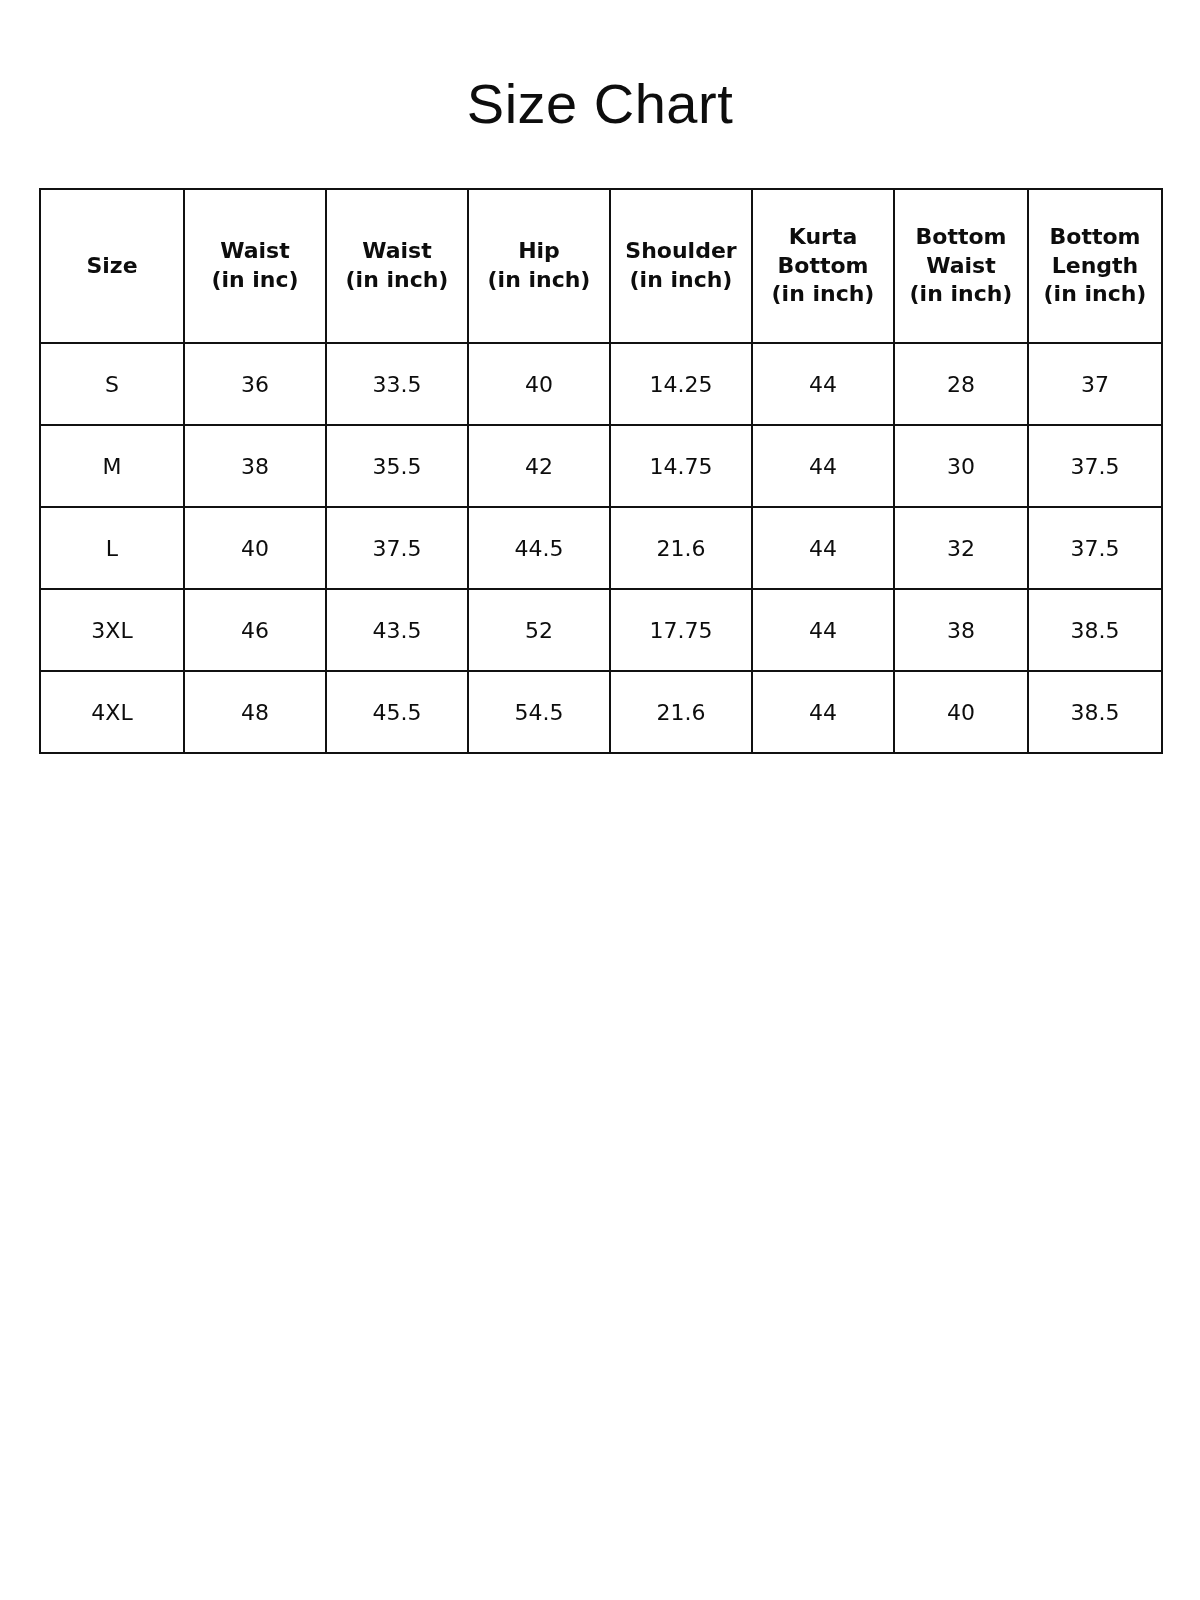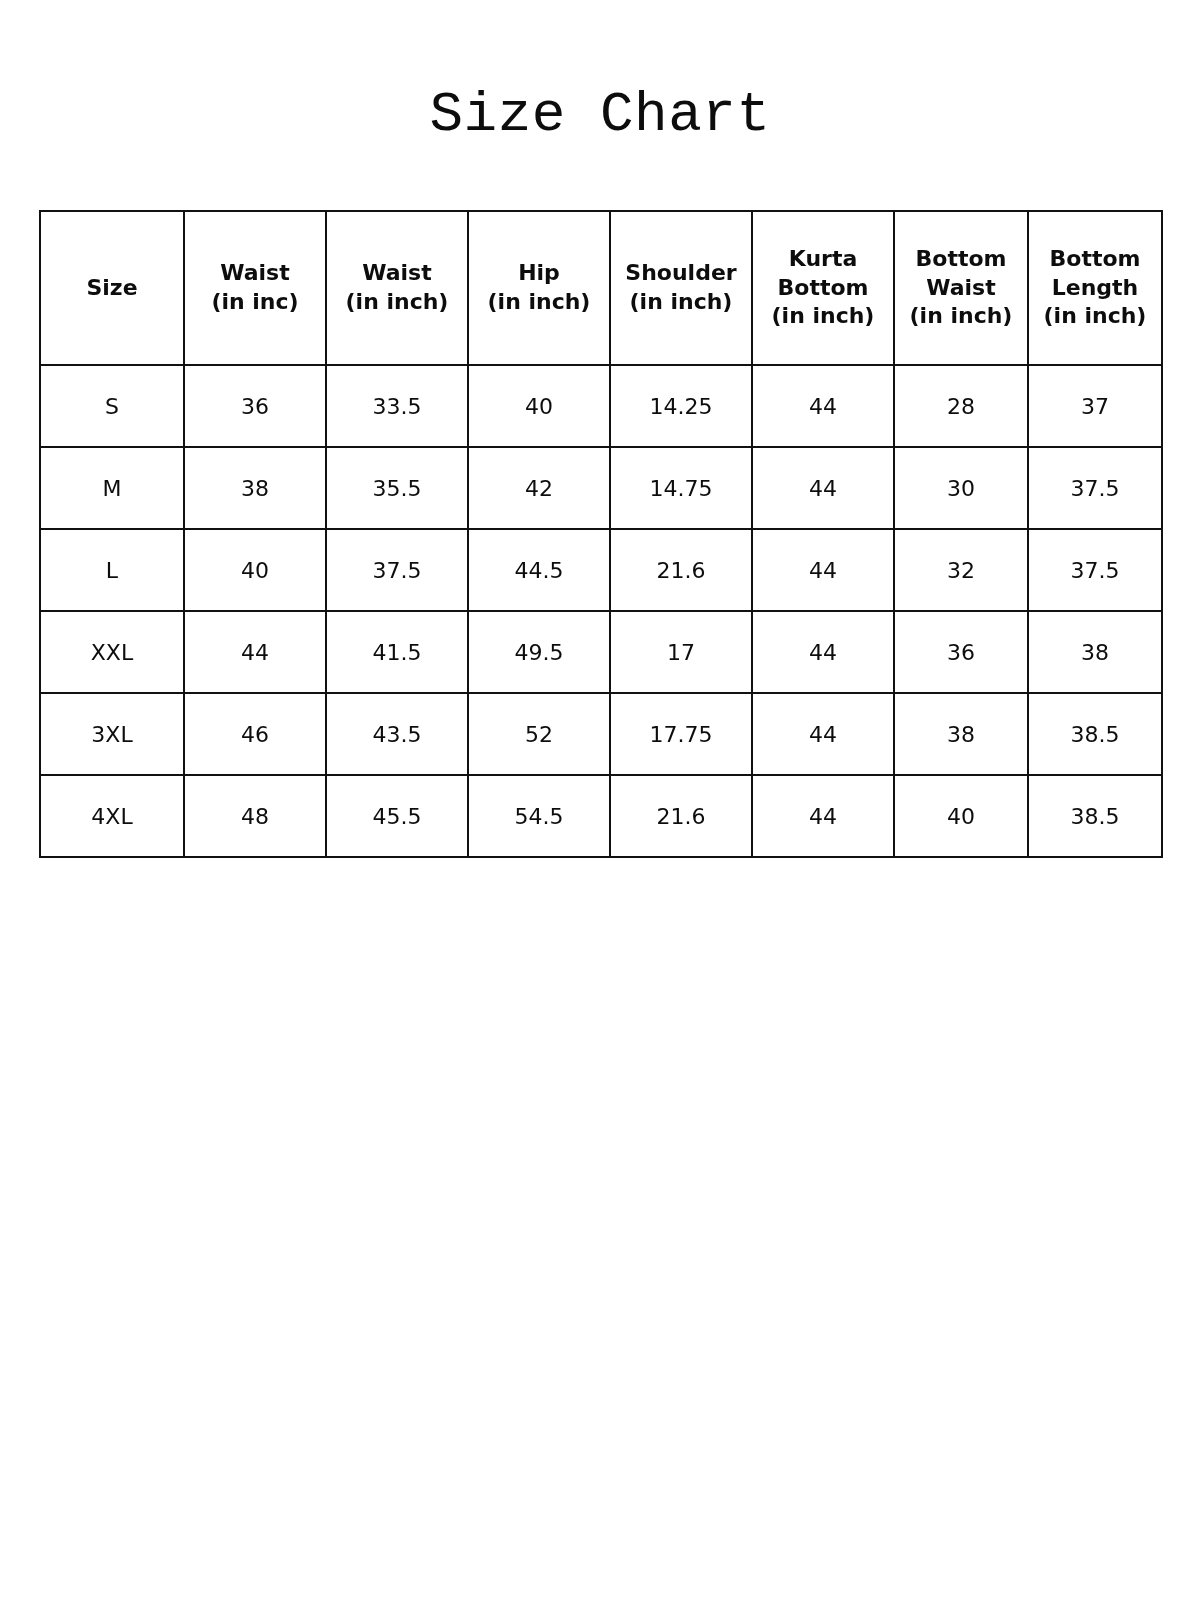--- a/index.html
+++ b/index.html
@@ -15,26 +15,26 @@
     -webkit-font-smoothing: antialiased;
   }
   .page {
     position: relative;
     width: 1200px;
     height: 1600px;
     box-sizing: border-box;
   }
   .chart-title {
     text-align: center;
-    font-family: Liberation Mono, monospace;
+    font-family: Liberation Sans, sans-serif;
     font-weight: 400;
     font-size: 56px;
     line-height: 1;
     color: #0d0d0d;
-    margin: 15px;
+    margin: 4px;
     padding-top: 72px;
     letter-spacing: 0.5px;
   }
   .table-wrap {
     margin: 0 auto;
     padding-top: 52px;
     width: 1122px;
   }
   table.size-table {
     border-collapse: collapse;
@@ -152,30 +152,20 @@
           <td>L</td>
           <td>40</td>
           <td>37.5</td>
           <td>44.5</td>
           <td>21.6</td>
           <td>44</td>
           <td>32</td>
           <td>37.5</td>
         </tr>
         <tr>
-          <td>XXL</td>
-          <td>44</td>
-          <td>41.5</td>
-          <td>49.5</td>
-          <td>17</td>
-          <td>44</td>
-          <td>36</td>
-          <td>38</td>
-        </tr>
-        <tr>
           <td>3XL</td>
           <td>46</td>
           <td>43.5</td>
           <td>52</td>
           <td>17.75</td>
           <td>44</td>
           <td>38</td>
           <td>38.5</td>
         </tr>
         <tr>

